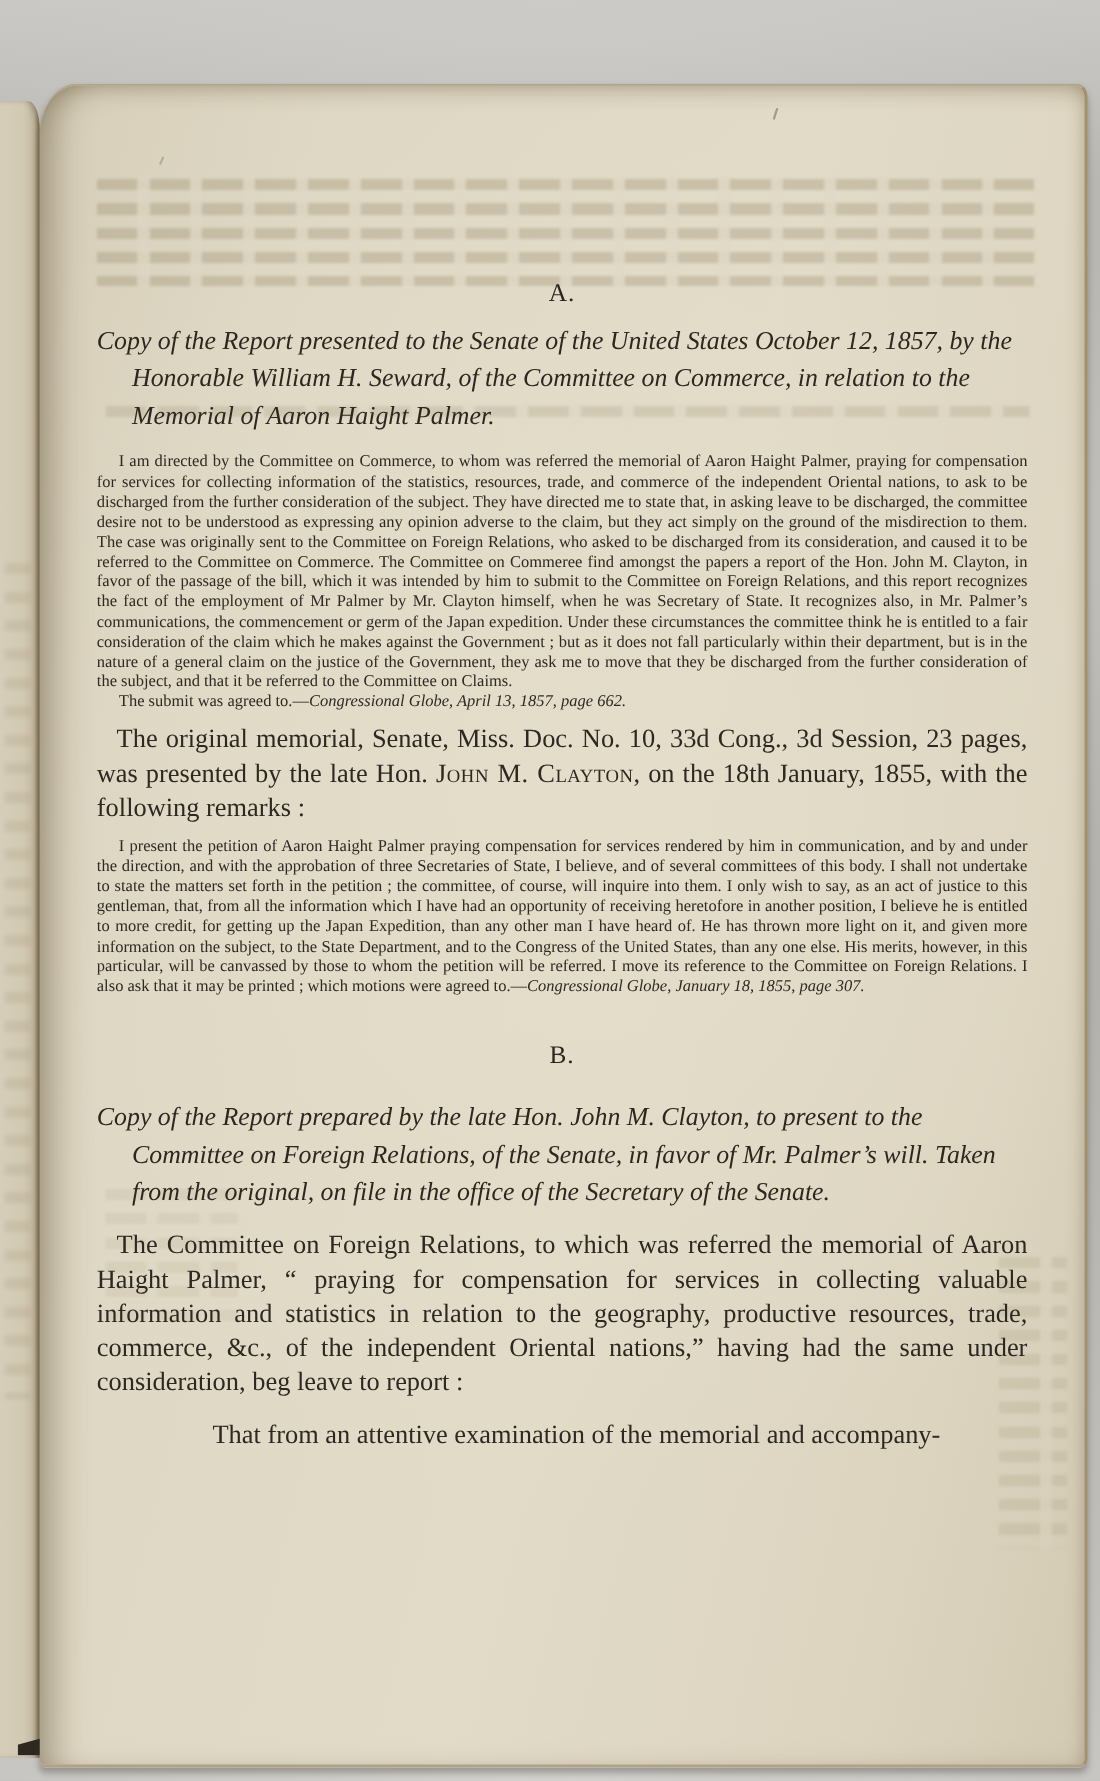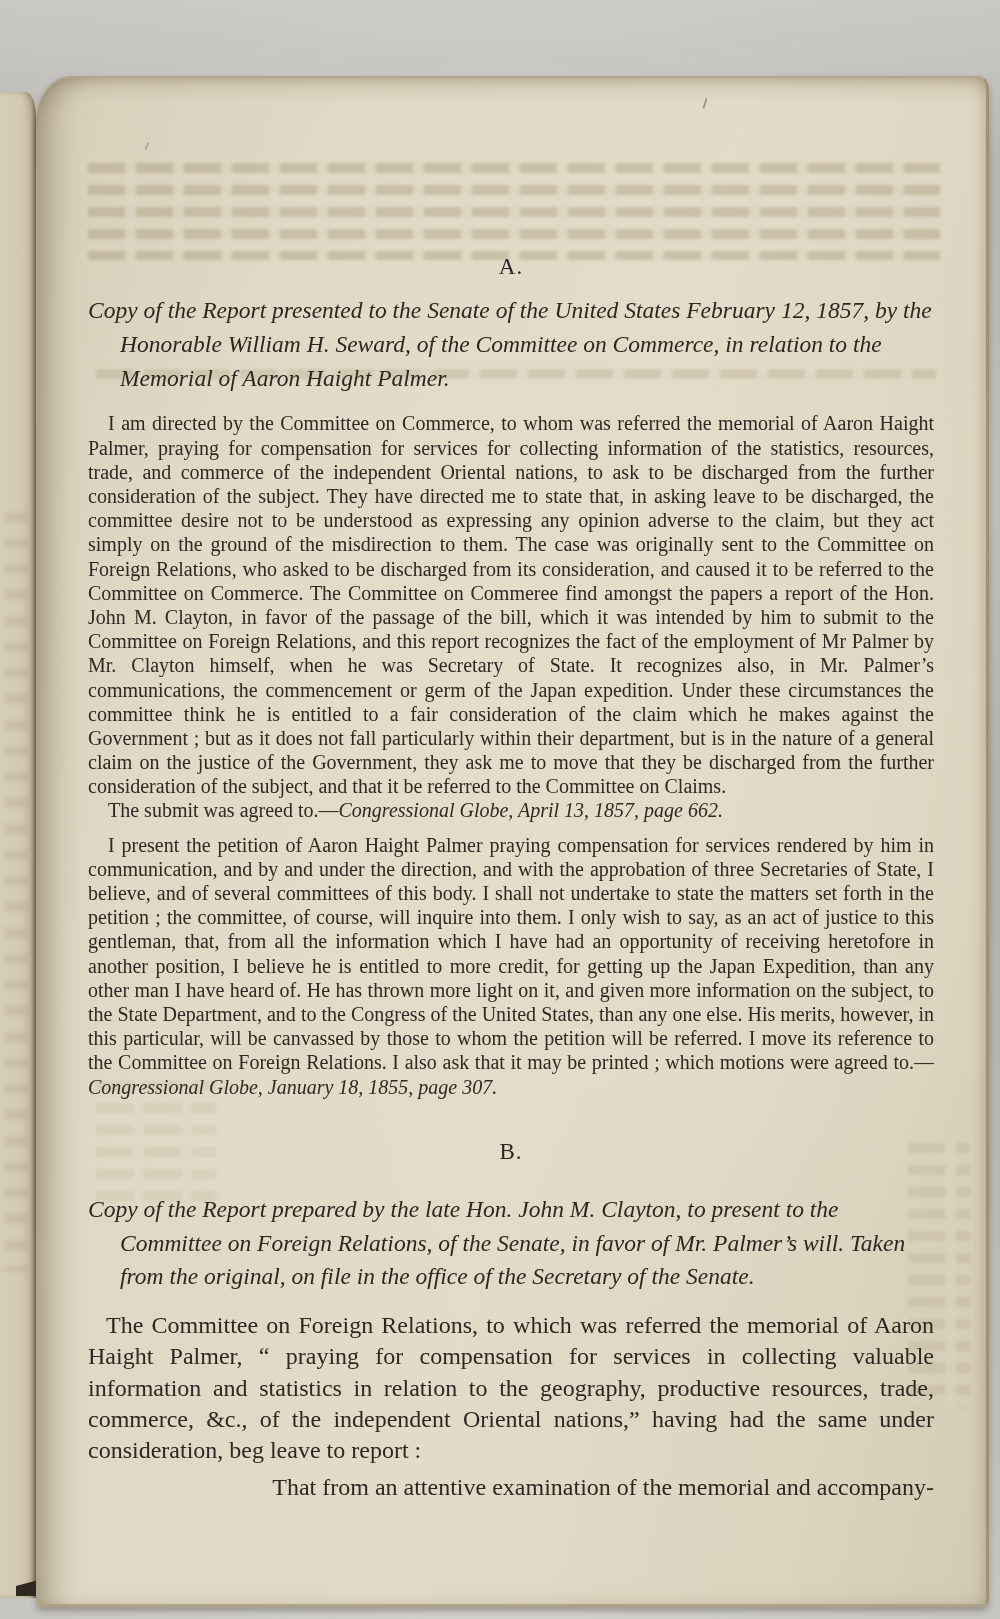--- a/index.html
+++ b/index.html
@@ -84,35 +84,35 @@
   .section-label{
     text-align:center;font-size:23px;letter-spacing:1px;
     margin:0 0 14px 0;color:#2b2620;
   }
   .italic-heading{
     font-style:italic;font-size:23.5px;line-height:1.44;
     padding-left:32px;text-indent:-32px;
     margin:0 0 16px 0;color:#2d2720;
   }
   .body-small{
-    font-size:20px;line-height:1.21;text-align:justify;
+    font-size:15px;line-height:1.21;text-align:justify;
     margin:0;color:#2e2922;
   }
   .body-small.indent{text-indent:20px;}
   .body-large{
     font-size:24px;line-height:1.30;text-align:justify;
     margin:10px 0 0 0;color:#2d2821;
   }
   .body-large.indent{text-indent:18px;}
   .quote-block{margin-top:10px;}
   .smallcaps{font-variant:small-caps;letter-spacing:.5px;}
   .src-italic{font-style:italic;}
   .label-b{margin-top:40px;}
   .heading-b{margin-top:28px;}
-  .cont-line{text-indent:26px;margin-top:6px;text-align:right;}
+  .cont-line{text-indent:26px;margin-top:17px;text-align:center;}
 </style>
 </head>
 <body>
 
 <div class="canvas">
 
   <div class="facing-page">
     <div class="ghost-strip"></div>
   </div>
   <div class="gutter-wedge"></div>
@@ -123,26 +123,27 @@
     <div class="ghost ghost-b"></div>
     <div class="ghost ghost-c"></div>
     <div class="ghost ghost-d"></div>
     <div class="pencil-mark-1"></div>
     <div class="pencil-mark-2"></div>
 
     <div class="content">
 
       <p class="section-label">A.</p>
 
-      <p class="italic-heading">Copy of the Report presented to the Senate of the United States February 12, 1857, by the Honorable William H. Seward, of the Committee on Commerce, in relation to the Memorial of Aaron Haight Palmer.</p>
+      <p class="italic-heading">Copy of the Report presented to the Senate of the United States October 12, 1857, by the Honorable William H. Seward, of the Committee on Commerce, in relation to the Memorial of Aaron Haight Palmer.</p>
 
       <p class="body-small indent">I am directed by the Committee on Commerce, to whom was referred the memorial of Aaron Haight Palmer, praying for compensation for services for collecting information of the statistics, resources, trade, and commerce of the independent Oriental nations, to ask to be discharged from the further consideration of the subject.  They have directed me to state that, in asking leave to be discharged, the committee desire not to be understood as expressing any opinion adverse to the claim, but they act simply on the ground of the misdirection to them.  The case was originally sent to the Committee on Foreign Relations, who asked to be discharged from its consideration, and caused it to be referred to the Committee on Commerce.  The Committee on Commeree find amongst the papers a report of the Hon. John M. Clayton, in favor of the passage of the bill, which it was intended by him to submit to the Committee on Foreign Relations, and this report recognizes the fact of the employment of Mr Palmer by Mr. Clayton himself, when he was Secretary of State.  It recognizes also, in Mr. Palmer’s communications, the commencement or germ of the Japan expedition.  Under these circumstances the committee think he is entitled to a fair consideration of the claim which he makes against the Government ; but as it does not fall particularly within their department, but is in the nature of a general claim on the justice of the Government, they ask me to move that they be discharged from the further consideration of the subject, and that it be referred to the Committee on Claims.</p>
 
       <p class="body-small indent"><span>The submit was agreed to.—</span><span class="src-italic">Congressional Globe, April 13, 1857, page 662.</span></p>
 
+      <p class="body-large indent"><span>The original memorial, Senate, Miss. Doc. No. 10, 33d Cong., 3d Session, 23 pages, was presented by the late Hon. </span><span class="smallcaps">John M. Clayton</span><span>, on the 18th January, 1855, with the following remarks :</span></p>
 
       <p class="body-small indent quote-block"><span>I present the petition of Aaron Haight Palmer praying compensation for services rendered by him in communication, and by and under the direction, and with the approbation of three Secretaries of State, I believe, and of several committees of this body.  I shall not undertake to state the matters set forth in the petition ; the committee, of course, will inquire into them.  I only wish to say, as an act of justice to this gentleman, that, from all the information which I have had an opportunity of receiving heretofore in another position, I believe he is entitled to more credit, for getting up the Japan Expedition, than any other man I have heard of.  He has thrown more light on it, and given more information on the subject, to the State Department, and to the Congress of the United States, than any one else.  His merits, however, in this particular, will be canvassed by those to whom the petition will be referred.  I move its reference to the Committee on Foreign Relations.  I also ask that it may be printed ; which motions were agreed to.—</span><span class="src-italic">Congressional Globe, January 18, 1855, page 307.</span></p>
 
       <p class="section-label label-b">B.</p>
 
       <p class="italic-heading heading-b">Copy of the Report prepared by the late Hon. John M. Clayton, to present to the Committee on Foreign Relations, of the Senate, in favor of Mr. Palmer’s will.  Taken from the original, on file in the office of the Secretary of the Senate.</p>
 
       <p class="body-large indent">The Committee on Foreign Relations, to which was referred the memorial of Aaron Haight Palmer, “ praying for compensation for services in collecting valuable information and statistics in relation to the geography, productive resources, trade, commerce, &amp;c., of the independent Oriental nations,” having had the same under consideration,  beg leave to report :</p>
 
       <p class="body-large cont-line">That from an attentive examination of the memorial and accompany-</p>

